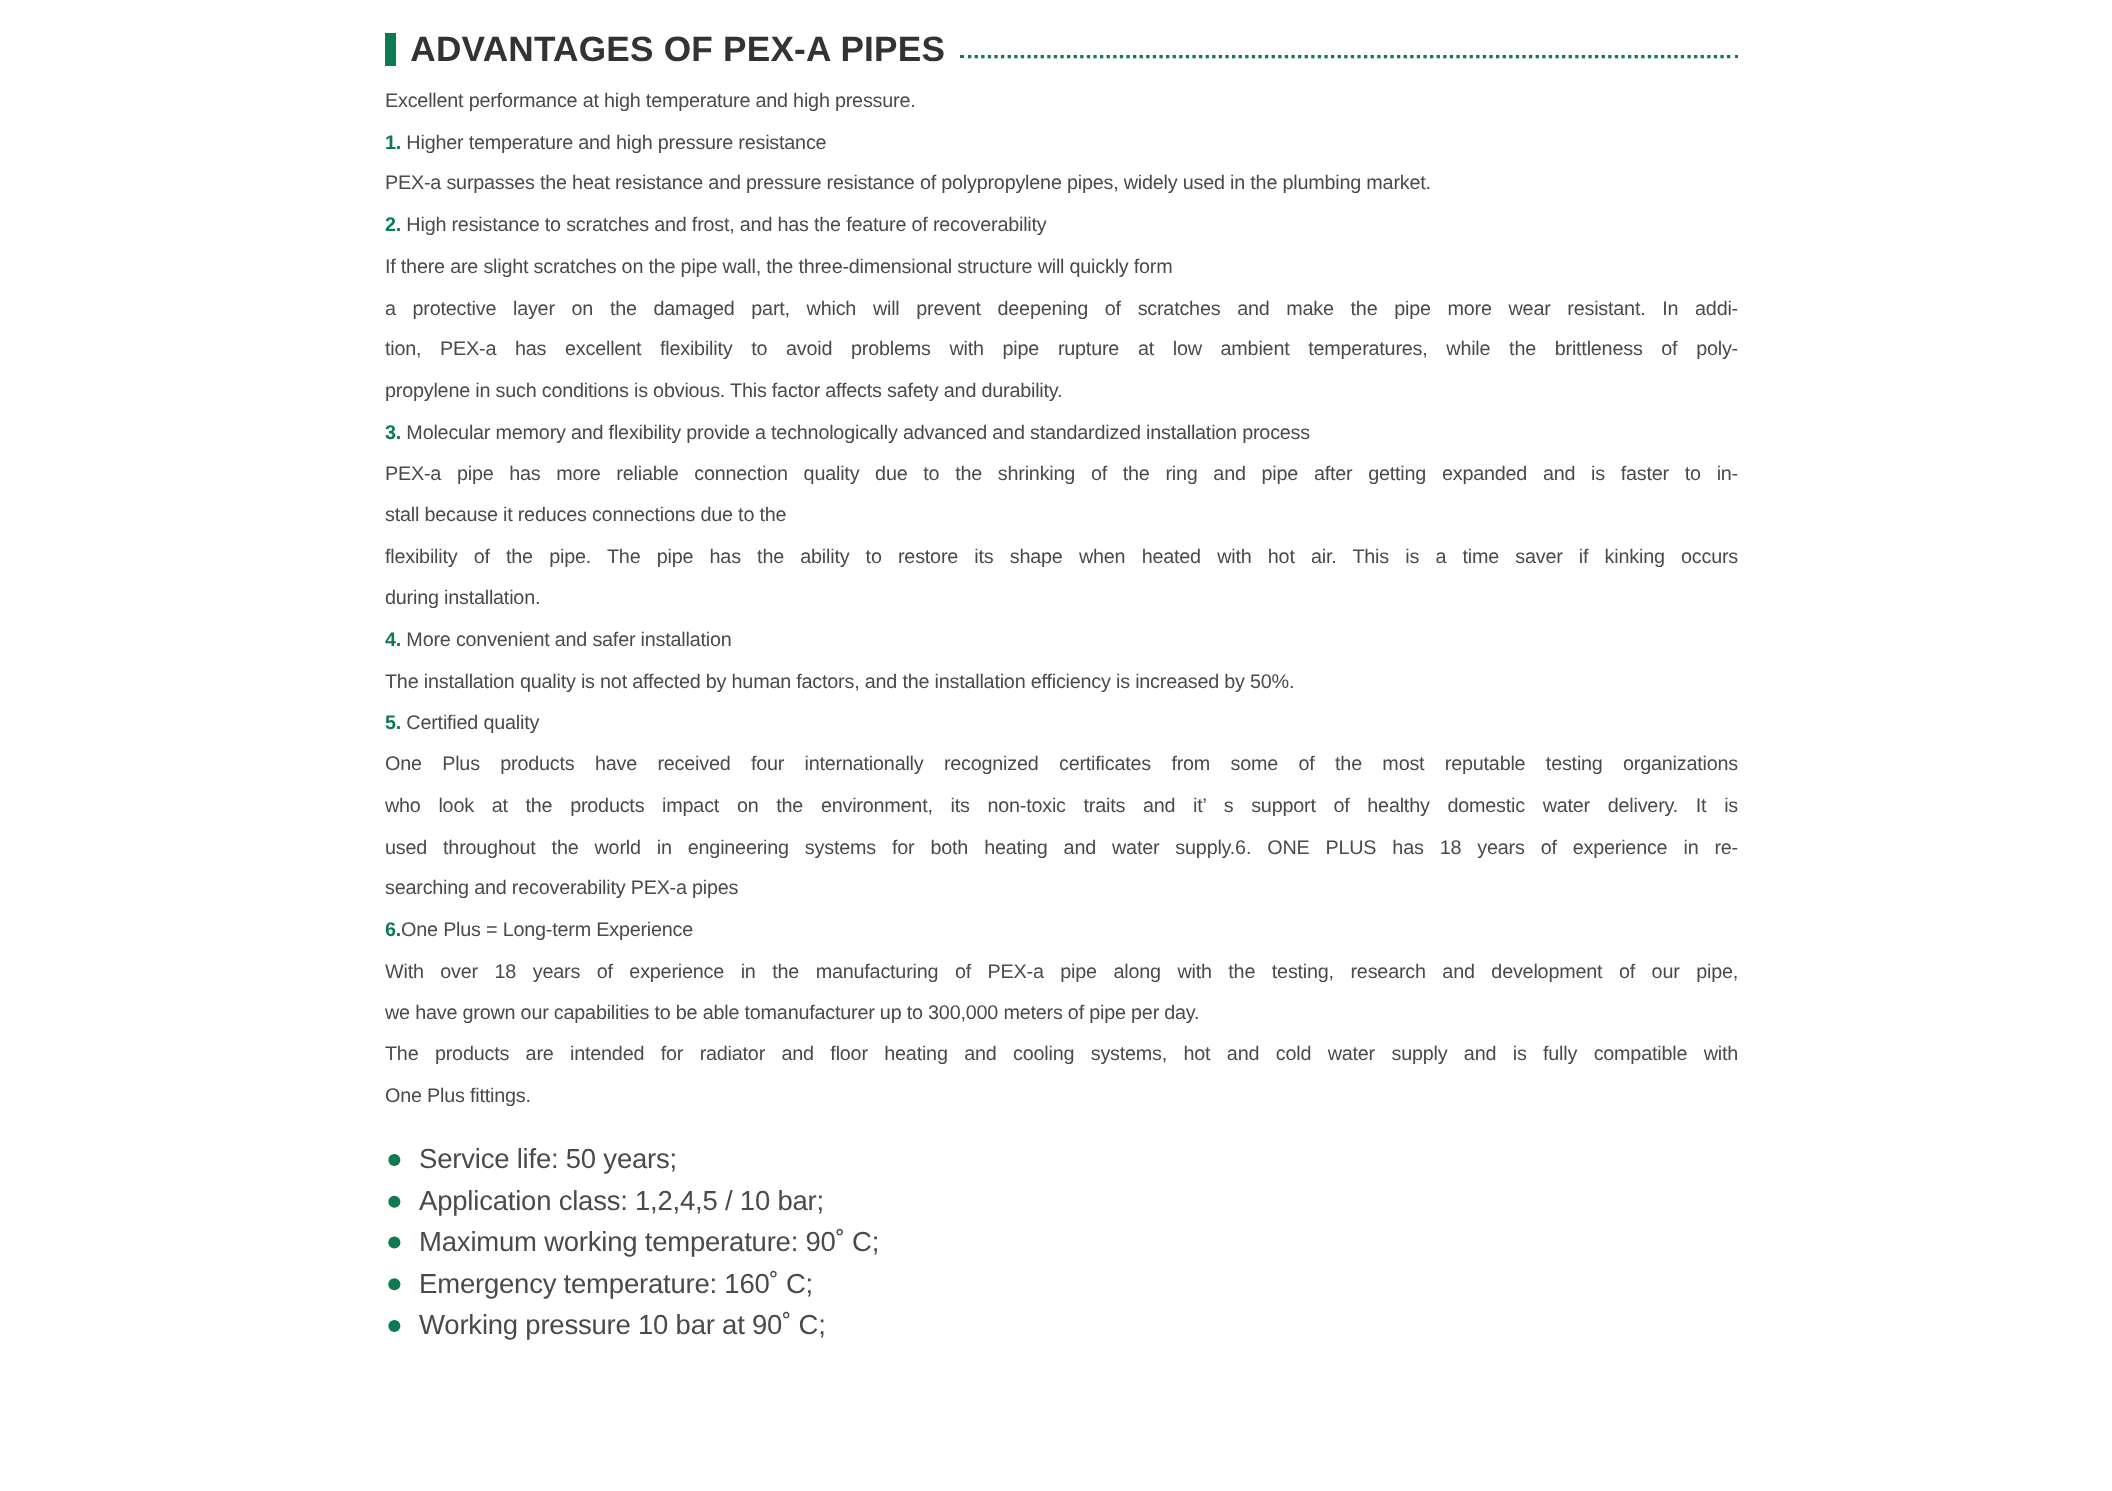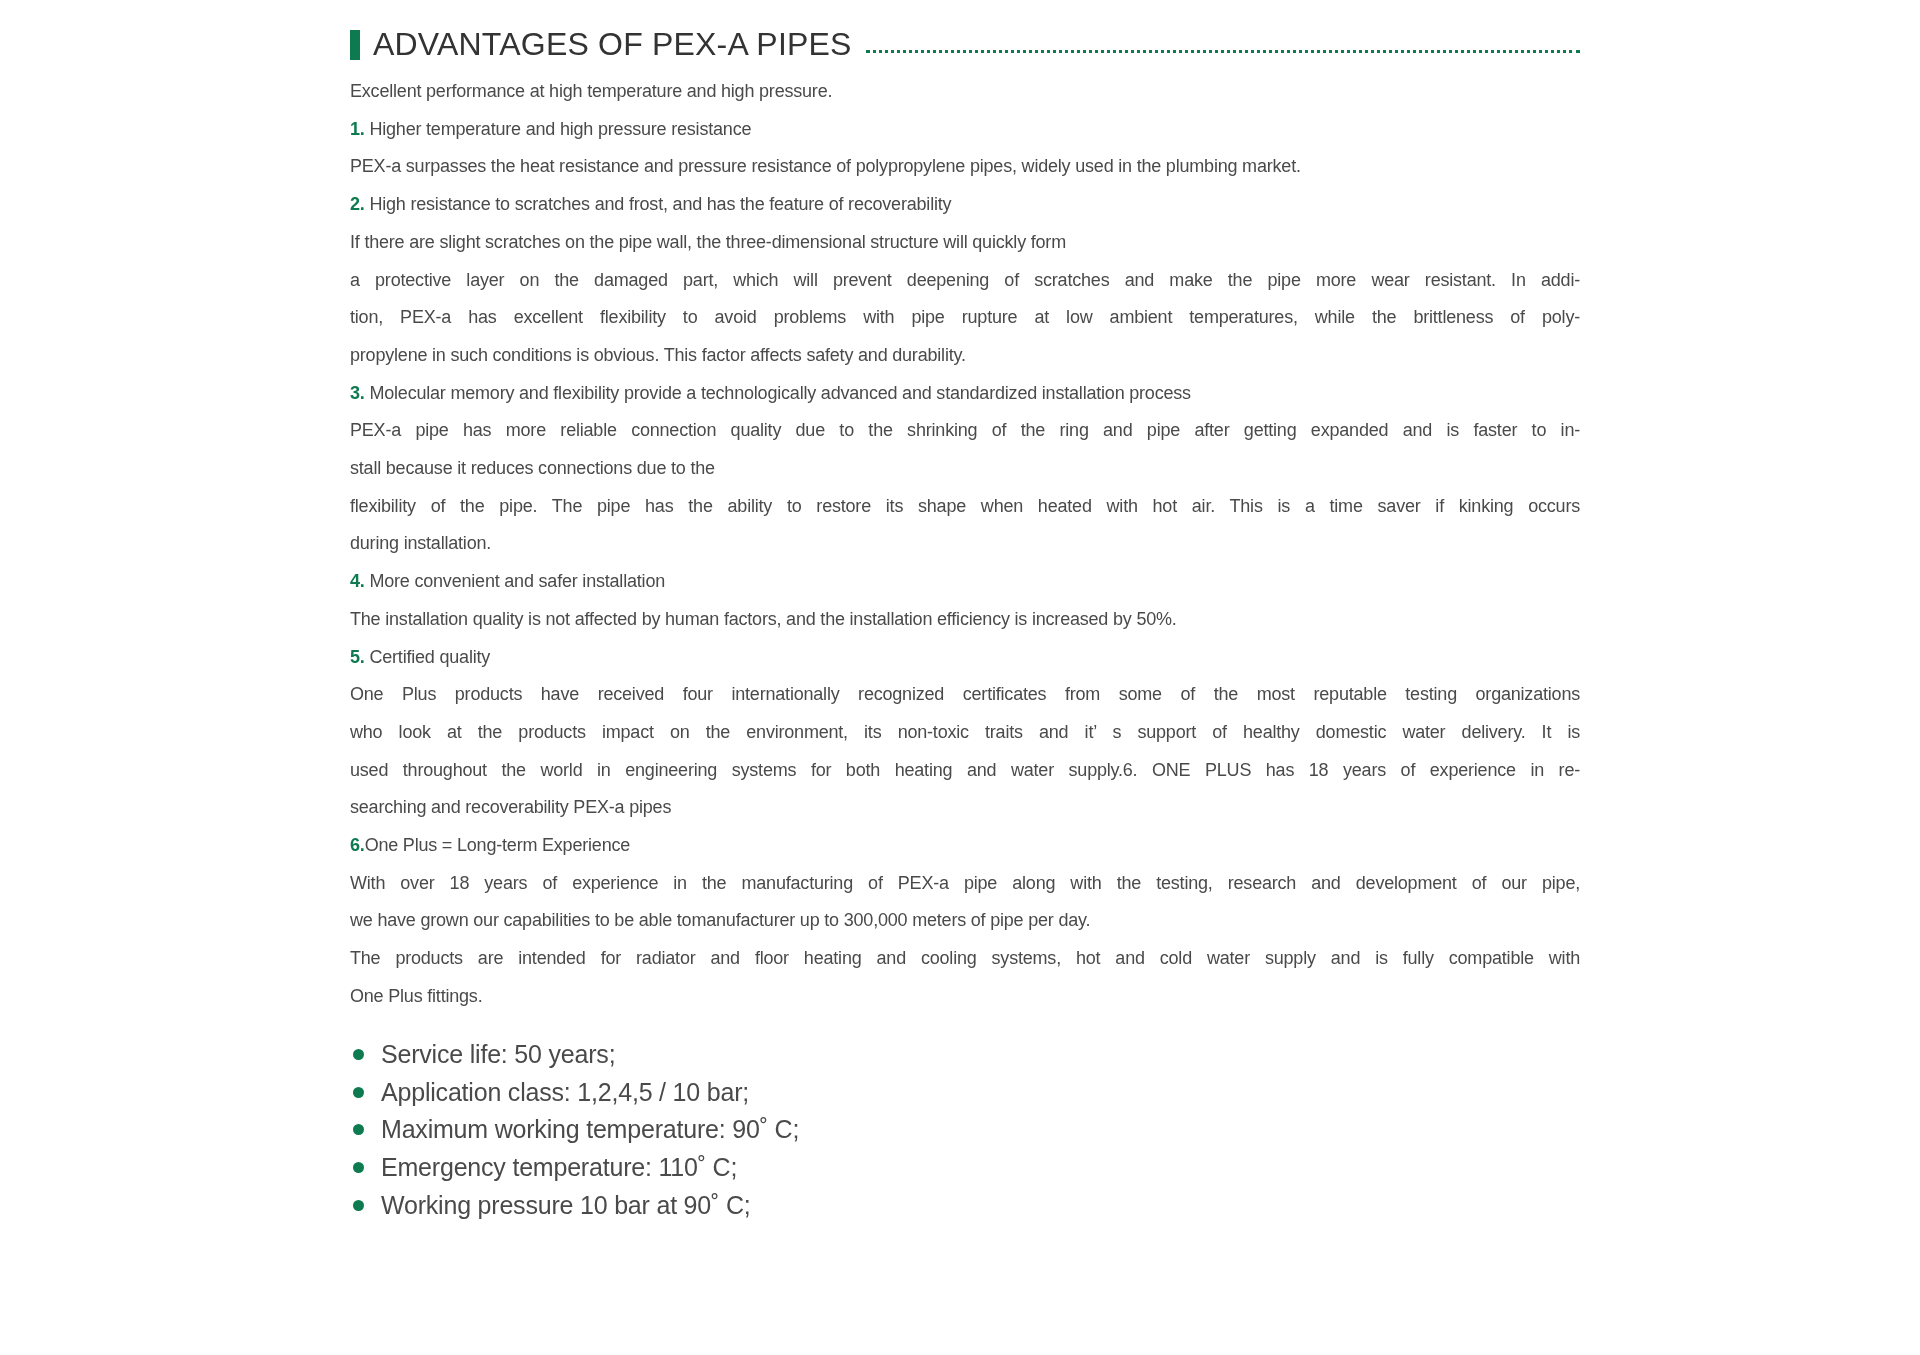--- a/index.html
+++ b/index.html
@@ -27,21 +27,21 @@
   }
   .accent-bar {
     width: 10px;
     height: 30px;
     background: var(--accent);
     margin-right: 13px;
     flex: none;
   }
   .section-title {
     font-size: 32px;
-    font-weight: 400;
+    font-weight: 700;
     color: var(--title-color);
     letter-spacing: 0.2px;
     white-space: nowrap;
   }
   .dotted-leader {
     flex: 1;
     height: 0;
     border-bottom: 3.5px dotted var(--accent);
     margin-left: 14px;
     transform: translateY(7px);
@@ -135,19 +135,19 @@
     <div class="bullet-item">
       <span class="bullet-dot"></span>
       <span>Application class: 1,2,4,5 / 10 bar;</span>
     </div>
     <div class="bullet-item">
       <span class="bullet-dot"></span>
       <span>Maximum working temperature: 90˚ C;</span>
     </div>
     <div class="bullet-item">
       <span class="bullet-dot"></span>
-      <span>Emergency temperature: 110˚ C;</span>
+      <span>Emergency temperature: 160˚ C;</span>
     </div>
     <div class="bullet-item">
       <span class="bullet-dot"></span>
       <span>Working pressure 10 bar at 90˚ C;</span>
     </div>
   </div>
 
 </body></html>

